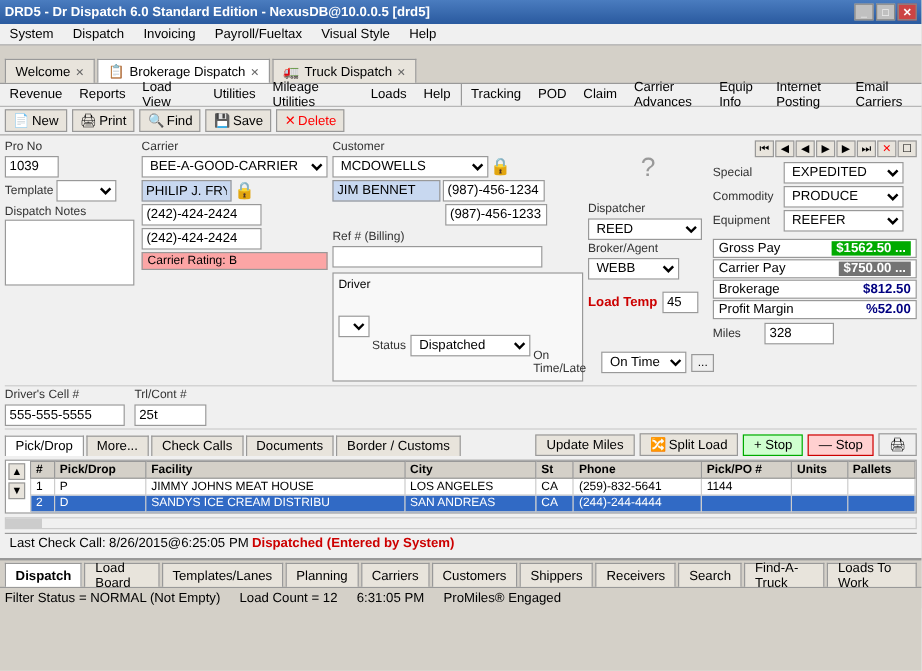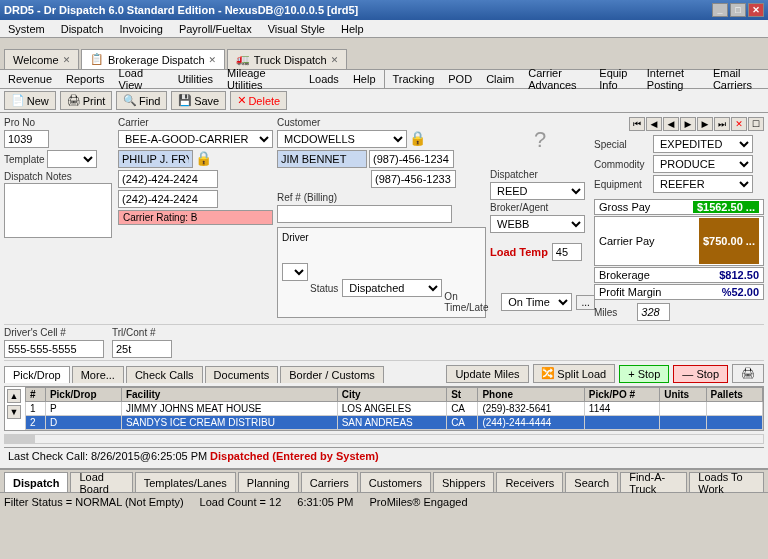--- a/index.html
+++ b/index.html
@@ -117,21 +117,21 @@
       border: 1px solid #999;
       background: white;
       display: flex;
       justify-content: space-between;
       align-items: center;
       padding: 1px 4px;
       font-size: 11px;
     }
     .money-value { color: #000080; font-weight: bold; }
     .money-value.green { background: #00aa00; color: white; padding: 0 4px; }
-    .money-value.orange { background: #a16207; color: white; padding: 17px 4px; }
+    .money-value.orange { background: #737373; color: white; padding: 0 4px; }
     .nav-btn {
       width: 16px; height: 14px;
       background: #e8e4dc;
       border: 1px solid #999;
       font-size: 9px;
       display: flex; align-items: center; justify-content: center;
       cursor: pointer;
     }
 
     
@@ -457,21 +457,21 @@
     <div style="display:flex; flex-direction:column; gap:2px; min-width:100px;">
       <div style="display:flex; align-items:center; justify-content:center; font-size:22px; color:#999; padding:10px 5px;">?</div>
       <div class="field-group" style="margin-top:4px;">
         <span class="field-label">Dispatcher</span>
         <select class="field-select" style="width:95px;">
           <option>REED</option>
         </select>
       </div>
       <div class="field-group">
         <span class="field-label">Broker/Agent</span>
-        <select class="field-select" style="width:95px;">
+        <select class="field-select" style="width:76px;">
           <option>WEBB</option>
         </select>
       </div>
       <div style="display:flex; align-items:center; gap:4px; margin-top:8px;">
         <span class="load-temp-label">Load Temp</span>
         <input class="load-temp-input" value="45" style="">
       </div>
     </div>
 
     <div style="display:flex; flex-direction:column; gap:2px; min-width:170px;">
@@ -514,21 +514,21 @@
         <div class="money-box">
           <span>Brokerage</span>
           <span class="money-value">$812.50</span>
         </div>
         <div class="money-box">
           <span>Profit Margin</span>
           <span class="money-value">%52.00</span>
         </div>
         <div style="display:flex; align-items:center; gap:20px; margin-top:2px;">
           <span class="field-label">Miles</span>
-          <input class="field-input" style="width: 33px; font-style: italic;" value="328">
+          <input class="field-input" style="width: 58px;" value="328">
         </div>
       </div>
     </div>
   </div>
 
   <div style="display:flex; gap:8px; align-items:center; padding:2px 0; border-top:1px solid #ccc; border-bottom:1px solid #ccc;">
     <div class="field-group">
       <span class="field-label">Driver's Cell #</span>
       <input class="field-input" style="width: 100px;" value="555-555-5555">
     </div>

